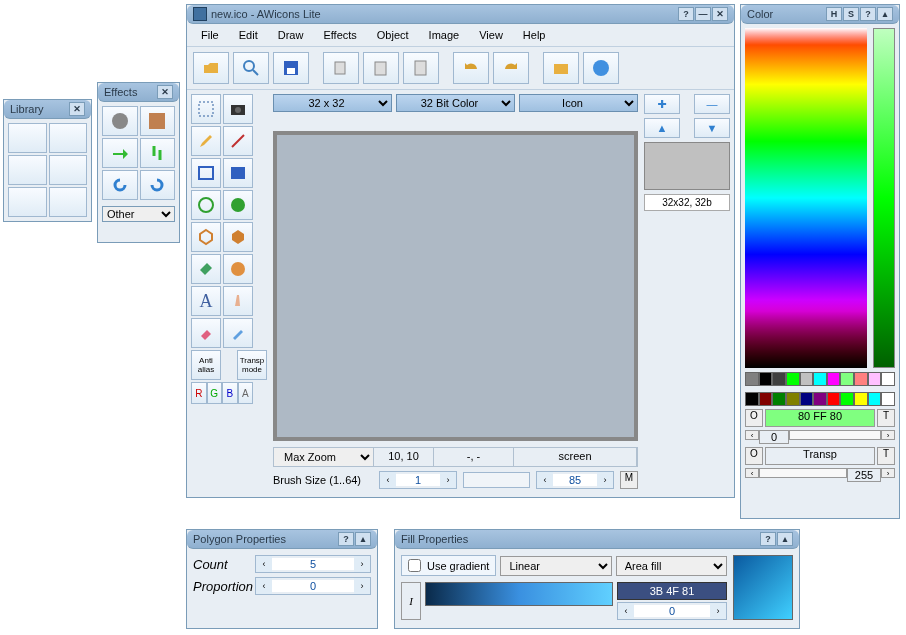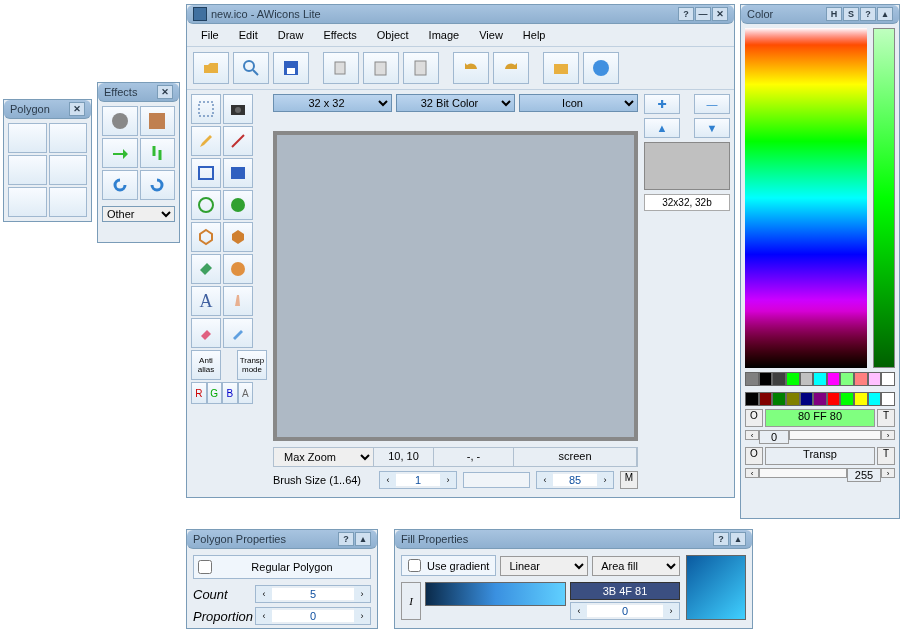--- a/index.html
+++ b/index.html
@@ -76,21 +76,21 @@
 .cv-slider .nb { width:14px; height:10px; border:1px solid #999; background:#eee; font-size:8px; text-align:center; }
 
 
 .polyprop { left: 186px; top: 529px; width: 192px; height: 100px; }
 .poly-body { padding:6px; }
 .poly-check { display:flex; align-items:center; gap:6px; border:1px solid #a0b8d0; padding:4px; margin-bottom:6px; background:#f0f6fc; }
 .poly-check input[type=checkbox]{ width:14px; height:14px; }
 .prop-row { display:flex; align-items:center; gap:6px; margin-bottom:4px; }
 .prop-label { width:56px; font-size:13px;font-style:italic; }
 
-.fillprop { left: 394px; top: 529px; width: 359px; height: 100px; }
+.fillprop { left: 394px; top: 529px; width: 406px; height: 100px; }
 .fill-body { padding:6px; display:flex; gap:6px; }
 .fill-left { flex:1; }
 .fill-row1 { display:flex; gap:4px; margin-bottom:6px; align-items:center; }
 .fill-check { display:flex; align-items:center; gap:6px; border:1px solid #a0b8d0; padding:3px 6px; background:#f0f6fc; }
 .fill-sel { border:1px solid #999; padding:2px 4px; font-size:11px; }
 .grad-row { display:flex; gap:4px; align-items:stretch; }
 .i-btn { width:20px; border:1px solid #999; display:flex; align-items:center; justify-content:center; font-family:serif; font-style:italic; }
 .grad-bar { flex:1; height:24px; border:1px solid #666; background: linear-gradient(to right, #0a2a4a, #3a90e0, #60d0ff); }
 .grad-val { width:110px; display:flex; flex-direction:column; gap:2px; }
 .grad-hex { background:#3B4F81; color:#fff; text-align:center; padding:2px; font-size:11px; border:1px solid #333; }
@@ -98,21 +98,21 @@
 
 .icon-svg { width:18px; height:18px; }
 .icon-app { width:14px; height:14px; background:#4070a0; border:1px solid #204060; display:inline-block; }
 select { border: 1px solid #7a9cb8; }
 </style>
 </head>
 <body>
 
 <div class="panel library">
   <div class="panel-title">
-    <span>Polygon</span>
+    <span>Library</span>
     <div class="panel-title-right">
       <div class="title-btn">✕</div>
     </div>
   </div>
   <div class="lib-grid">
     <div class="lib-btn"></div>
     <div class="lib-btn"></div>
     <div class="lib-btn"></div>
     <div class="lib-btn"></div>
     <div class="lib-btn"></div>
@@ -469,24 +469,20 @@
 
 <div class="panel polyprop">
   <div class="panel-title">
     <span>Polygon Properties</span>
     <div class="panel-title-right">
       <div class="title-btn">?</div>
       <div class="title-btn">▴</div>
     </div>
   </div>
   <div class="poly-body">
-    <label class="poly-check">
-      <input type="checkbox" style="">
-      <span style="flex:1;text-align:center">Regular Polygon</span>
-    </label>
     <div class="prop-row">
       <span class="prop-label">Count</span>
       <div class="spinner" style="flex:1">
         <button>‹</button>
         <div class="val" style="flex:1">5</div>
         <button>›</button>
       </div>
     </div>
     <div class="prop-row">
       <span class="prop-label">Proportion</span>

